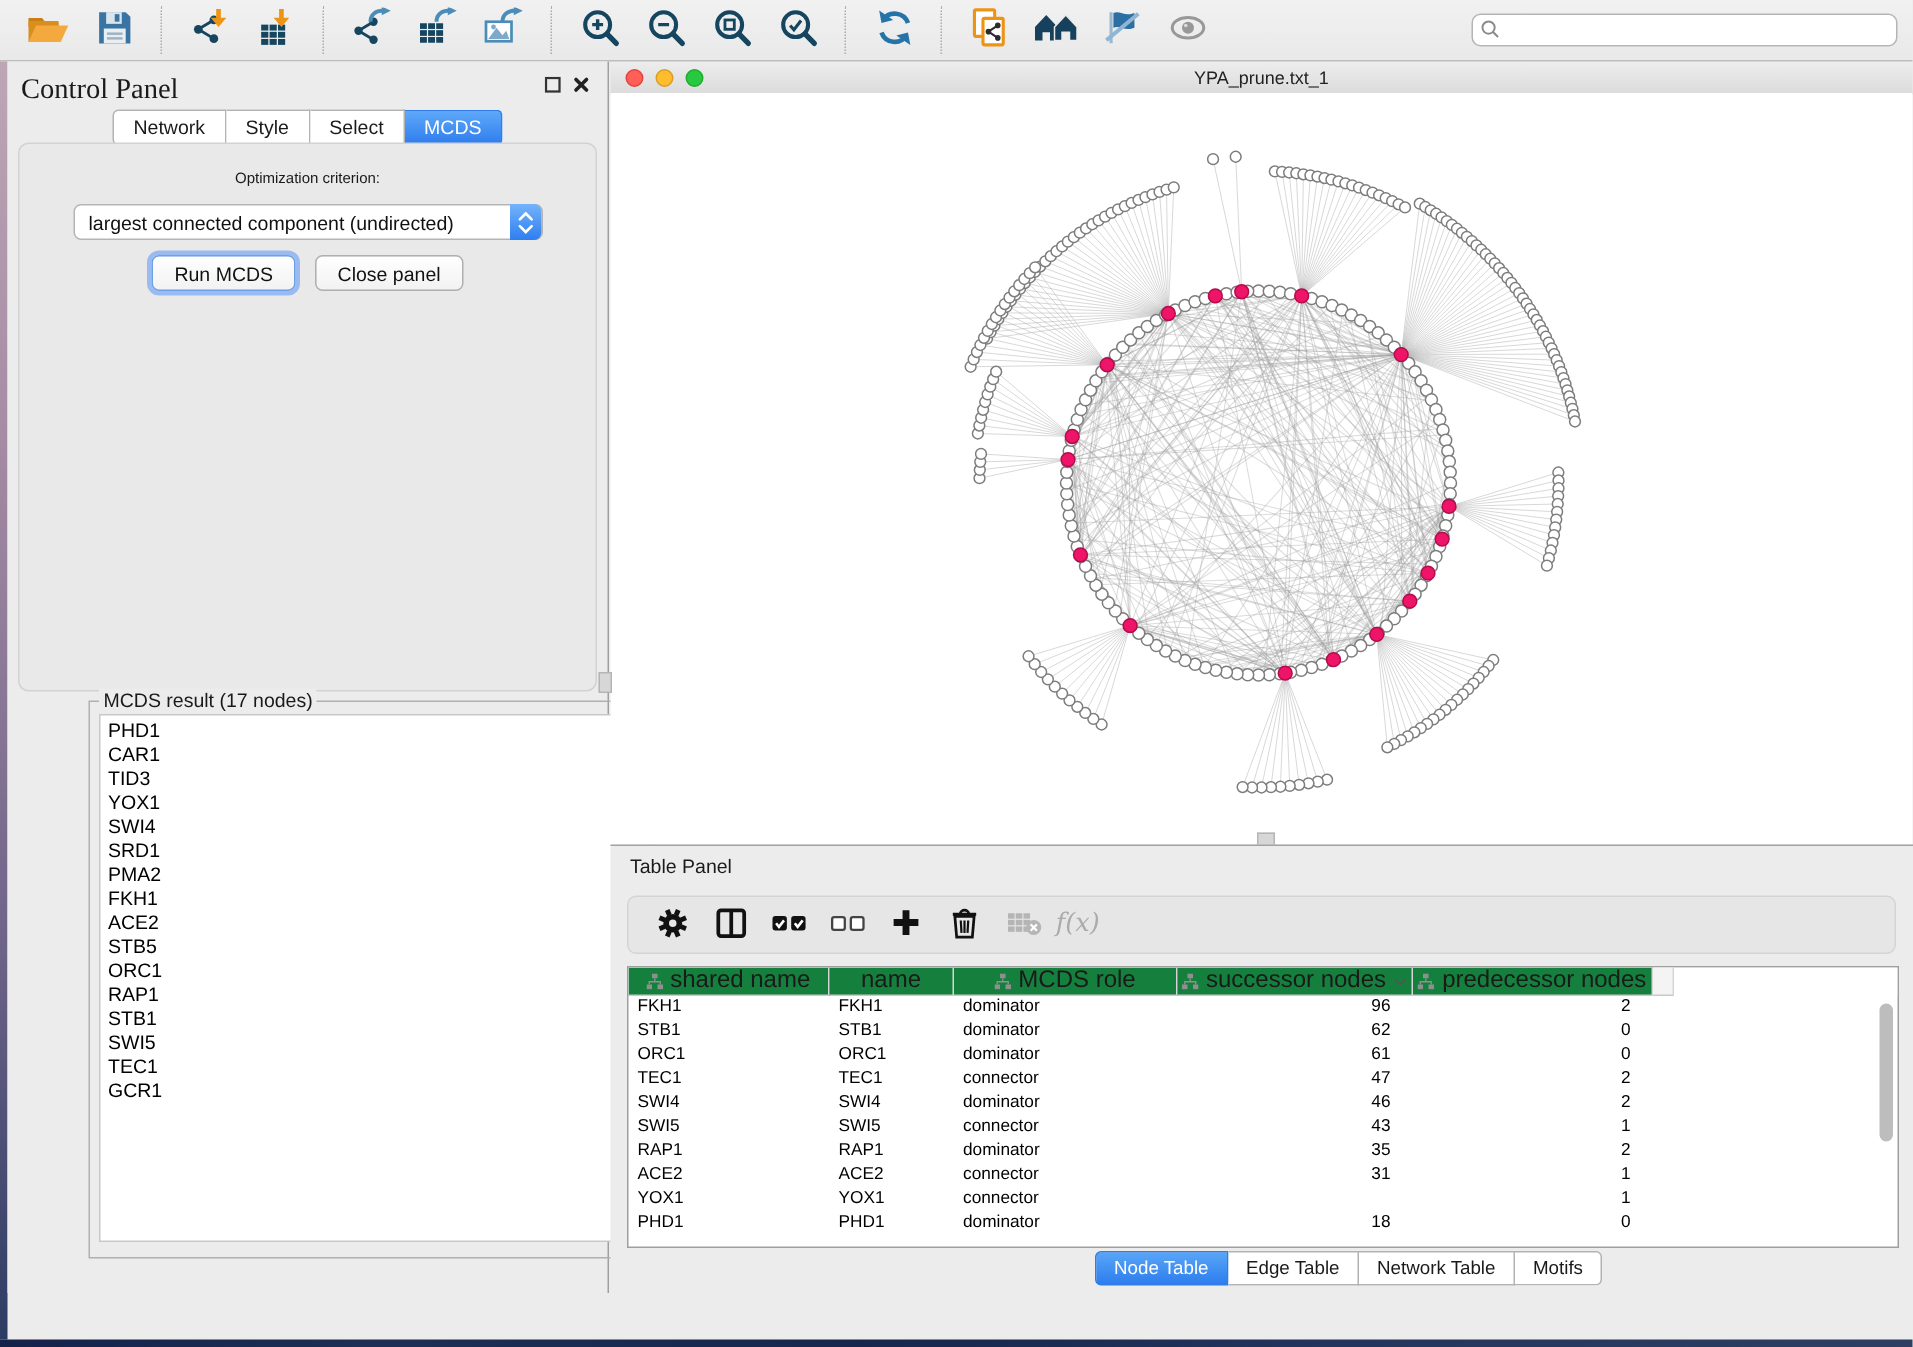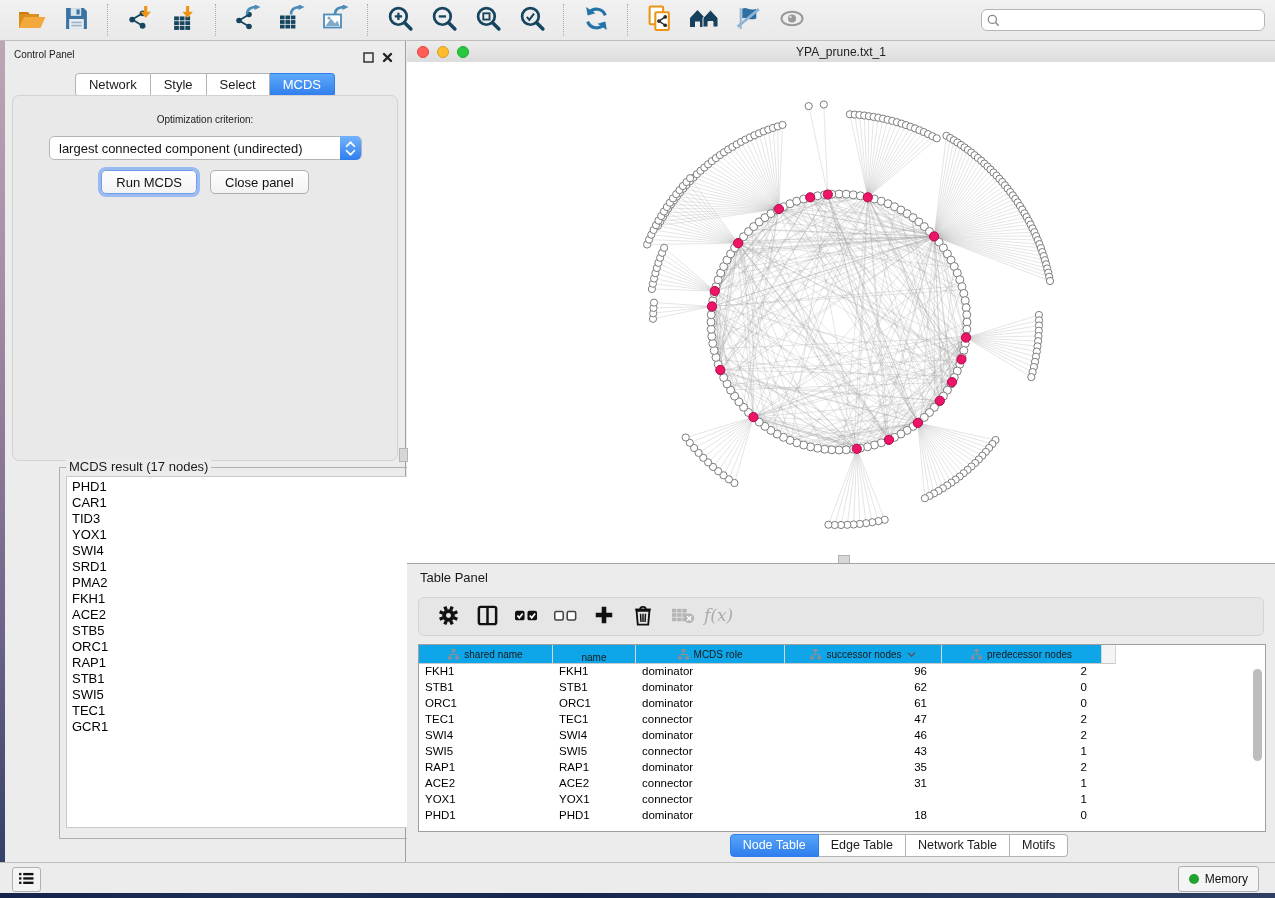--- a/index.html
+++ b/index.html
@@ -15,21 +15,21 @@
   .search-wrap input{width:100%;height:100%;box-sizing:border-box;border:1px solid #b5b5b5;border-radius:6px;background:#fff;padding:0 6px 0 24px;font-size:12px;outline:none;}
   .search-mag{position:absolute;left:6px;top:4px;}
 
   
   .wall-left{position:absolute;left:0;top:41px;width:5px;height:852px;background:linear-gradient(#bda6b6,#a58ba4 30%,#6d6288 70%,#2c3c63);}
   .wall-bottom{position:absolute;left:0;top:893px;width:1275px;height:5px;background:linear-gradient(90deg,#14224a,#1d2f55 20%,#16264d 45%,#23355c 70%,#2e3f63);}
 
   
   .cpanel{position:absolute;left:5px;top:41px;width:401px;height:821px;background:#ececec;border-right:1px solid #9f9f9f;box-sizing:border-box;}
   .cp-header{position:absolute;left:0;top:0;width:100%;height:26px;}
-  .cp-title{position:absolute;left:9px;top:8px;font-size:10px;color:#1a1a1a;}
+  .cp-title{position:absolute;left:9px;top:8px;font-size:19px;color:#1a1a1a;font-family:Liberation Serif, serif;}
   .panel-icons{position:absolute;right:12px;top:8px;display:flex;gap:8px;align-items:center;}
   .cp-tabs{position:absolute;left:0;top:32px;width:100%;display:flex;justify-content:center;}
   .cp-tab{background:#fff;border:1px solid #b3b3b3;border-left:none;padding:3px 13px 4px;font-size:13px;color:#1a1a1a;cursor:default;}
   .cp-tab:first-child{border-left:1px solid #b3b3b3;border-radius:4px 0 0 4px;}
   .cp-tab:last-child{border-radius:0 4px 4px 0;}
   .cp-tab.selected{background:linear-gradient(#5ea9f9,#2f7dee);border-color:#2f7dee;color:#fff;}
   .cp-body{position:absolute;left:7px;top:54px;width:384px;height:364px;background:#e9e9e9;border:1px solid #d2d2d2;border-radius:7px;}
   .opt-label{position:absolute;left:0;top:18px;width:100%;text-align:center;font-size:10px;color:#1a1a1a;}
   .dropdown{position:absolute;left:36px;top:40px;width:313px;height:24px;background:#fff;border:1px solid #b5b5b5;border-radius:5px;box-sizing:border-box;}
   .dropdown .dd-text{position:absolute;left:9px;top:4px;font-size:13px;color:#111;white-space:nowrap;}
@@ -53,21 +53,21 @@
   .splitter-h{position:absolute;left:838px;top:555px;width:12px;height:9px;background:#d7d7d7;border:1px solid #b5b5b5;box-sizing:border-box;}
 
   
   .tpanel{position:absolute;left:407px;top:563px;width:984px;height:299px;background:#ececec;border-top:1px solid #a3a3a3;box-sizing:border-box;}
   .tp-title{position:absolute;left:13px;top:6px;font-size:13px;color:#1a1a1a;}
   .tp-toolbar{position:absolute;left:11px;top:33px;width:846px;height:39px;background:#e6e6e6;border:1px solid #d4d4d4;border-radius:6px;display:flex;align-items:center;padding-left:14px;box-sizing:border-box;}
   .tp-btn{width:30px;height:30px;display:flex;align-items:center;justify-content:center;background:none;border:none;margin-right:9px;padding:0;cursor:default;}
   .tp-btn.disabled{opacity:.95;}
   .ntable{position:absolute;left:11px;top:80px;width:848px;height:188px;background:#fff;border:1px solid #9f9f9f;box-sizing:border-box;overflow:hidden;}
   .thead{display:flex;height:19px;background:#fff;}
-  .th{background:#0ea5e9;border-right:1px solid #d6d6d6;border-bottom:1px solid #c9c9c9;display:flex;align-items:center;justify-content:center;gap:5px;font-size:10px;color:#1a1a1a;box-sizing:border-box;}
+  .th{background:#15803d;border-right:1px solid #d6d6d6;border-bottom:1px solid #c9c9c9;display:flex;align-items:center;justify-content:center;gap:5px;font-size:16px;color:#1a1a1a;box-sizing:border-box;}
   .th-stub{width:14px;background:#f4f4f4;border-right:1px solid #d6d6d6;border-bottom:1px solid #c9c9c9;box-sizing:border-box;}
   .tr{display:flex;height:16px;}
   .td{font-size:11.5px;color:#000;padding:1px 6px 0;box-sizing:border-box;white-space:nowrap;overflow:hidden;}
   .td.num{text-align:right;padding-right:15px;}
   .tscroll{position:absolute;right:3px;top:22px;width:9px;height:160px;}
   .tscroll .thumb{position:absolute;left:0;top:2px;width:9px;height:92px;background:#bdbdbd;border-radius:5px;}
   .nt-tabs{position:absolute;left:0;top:270px;width:100%;display:flex;justify-content:center;}
   .nt-tab{background:#fff;border:1px solid #b3b3b3;border-left:none;padding:3px 12px 4px;font-size:12.5px;color:#1a1a1a;cursor:default;}
   .nt-tab:first-child{border-left:1px solid #b3b3b3;border-radius:4px 0 0 4px;}
   .nt-tab:last-child{border-radius:0 4px 4px 0;}
@@ -1385,34 +1385,14 @@
         </div>
     </div>
     <div class="nt-tabs" id="nt-tabs">
         <div class="nt-tab selected">Node Table</div>
         <div class="nt-tab">Edge Table</div>
         <div class="nt-tab">Network Table</div>
         <div class="nt-tab">Motifs</div>
       </div>
   </div>
 
-  <div class="statusbar">
-    <span class="sb-left-btn">
-      <span>
-        <svg width="15" height="13" viewBox="0 0 16 14">
-            <g fill="#111">
-              <rect x="0" y="1" width="2.5" height="2.5"></rect>
-              <rect x="0" y="5.7" width="2.5" height="2.5"></rect>
-              <rect x="0" y="10.4" width="2.5" height="2.5"></rect>
-              <rect x="4.5" y="1" width="11" height="2.5"></rect>
-              <rect x="4.5" y="5.7" width="11" height="2.5"></rect>
-              <rect x="4.5" y="10.4" width="11" height="2.5"></rect>
-            </g>
-          </svg>
-      </span>
-    </span>
-    <span class="memory-btn">
-      <span class="mem-dot" style="background:#1fa32e;"></span>
-      <span>Memory</span>
-    </span>
-  </div>
 
 </div>
 
 </body></html>

